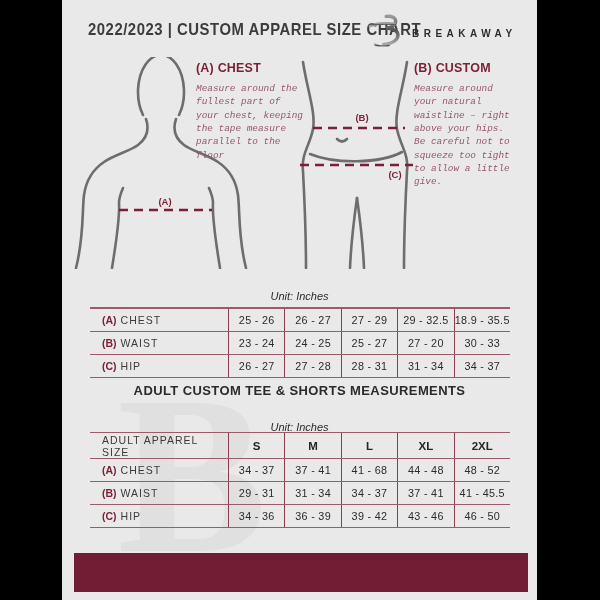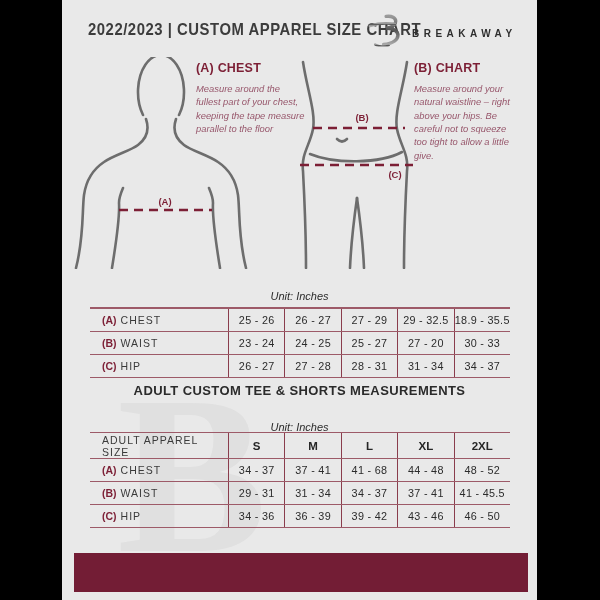--- a/index.html
+++ b/index.html
@@ -16,21 +16,21 @@
 
   
   .figures{position:absolute;left:8px;top:57px;width:360px;height:212px;z-index:1;}
   .fig{fill:none;stroke:#6d6d6d;stroke-width:2.6;stroke-linecap:round;}
   .dash{fill:none;stroke:#7c1f35;stroke-width:2.4;stroke-dasharray:9 6;}
   .marker{font-family:"Liberation Sans",sans-serif;font-size:9.5px;font-weight:700;fill:#7c1f35;}
 
   
   .guide{position:absolute;z-index:2;}
   .guide h3{margin:0;font-size:12.5px;font-weight:700;color:#7c1f35;letter-spacing:.2px;}
-  .guide p{margin:7px 0 0 0;font-size:9.4px;font-style:italic;color:#97566b;line-height:1.42;white-space:pre-line;}
+  .guide p{margin:7px 0 0 0;font-size:9.4px;font-style:italic;color:#97566b;line-height:1.42;white-space:pre-line;font-family:Liberation Mono, monospace;}
   .g-chest{left:134px;top:61px;width:110px;}
   .g-waist{left:352px;top:61px;width:103px;}
   .g-hips{left:352px;top:158px;width:106px;}
 
   
   .watermark{position:absolute;left:55px;top:385px;font-family:"Liberation Serif",serif;
     font-size:225px;line-height:.8;font-weight:700;color:#dedede;opacity:.8;z-index:0;}
 
   
   .sec-title{position:absolute;left:0;width:100%;text-align:center;font-size:13px;font-weight:700;
@@ -109,21 +109,21 @@
         <text class="marker" x="292" y="64" text-anchor="middle">(B)</text>
         <text class="marker" x="325" y="121" text-anchor="middle">(C)</text>
       </g>
     </svg>
 
     <div class="guide g-chest">
       <h3>(A) CHEST</h3>
       <p>Measure around the fullest part of your chest, keeping the tape measure parallel to the floor</p>
     </div>
     <div class="guide g-waist">
-      <h3>(B) CHART</h3>
+      <h3>(B) CUSTOM</h3>
       <p>Measure around your natural waistline – right above your hips. Be careful not to squeeze too tight to allow a little give.</p>
     </div>
 
     <div class="sec-unit youth-unit">Unit: Inches</div>
     <div class="size-table youth-table" id="youth-table">
         <div class="t-row">
           <div class="cell label-cell">
             <span class="pfx">(A)</span>
             <span class="lbl">CHEST</span>
           </div>

